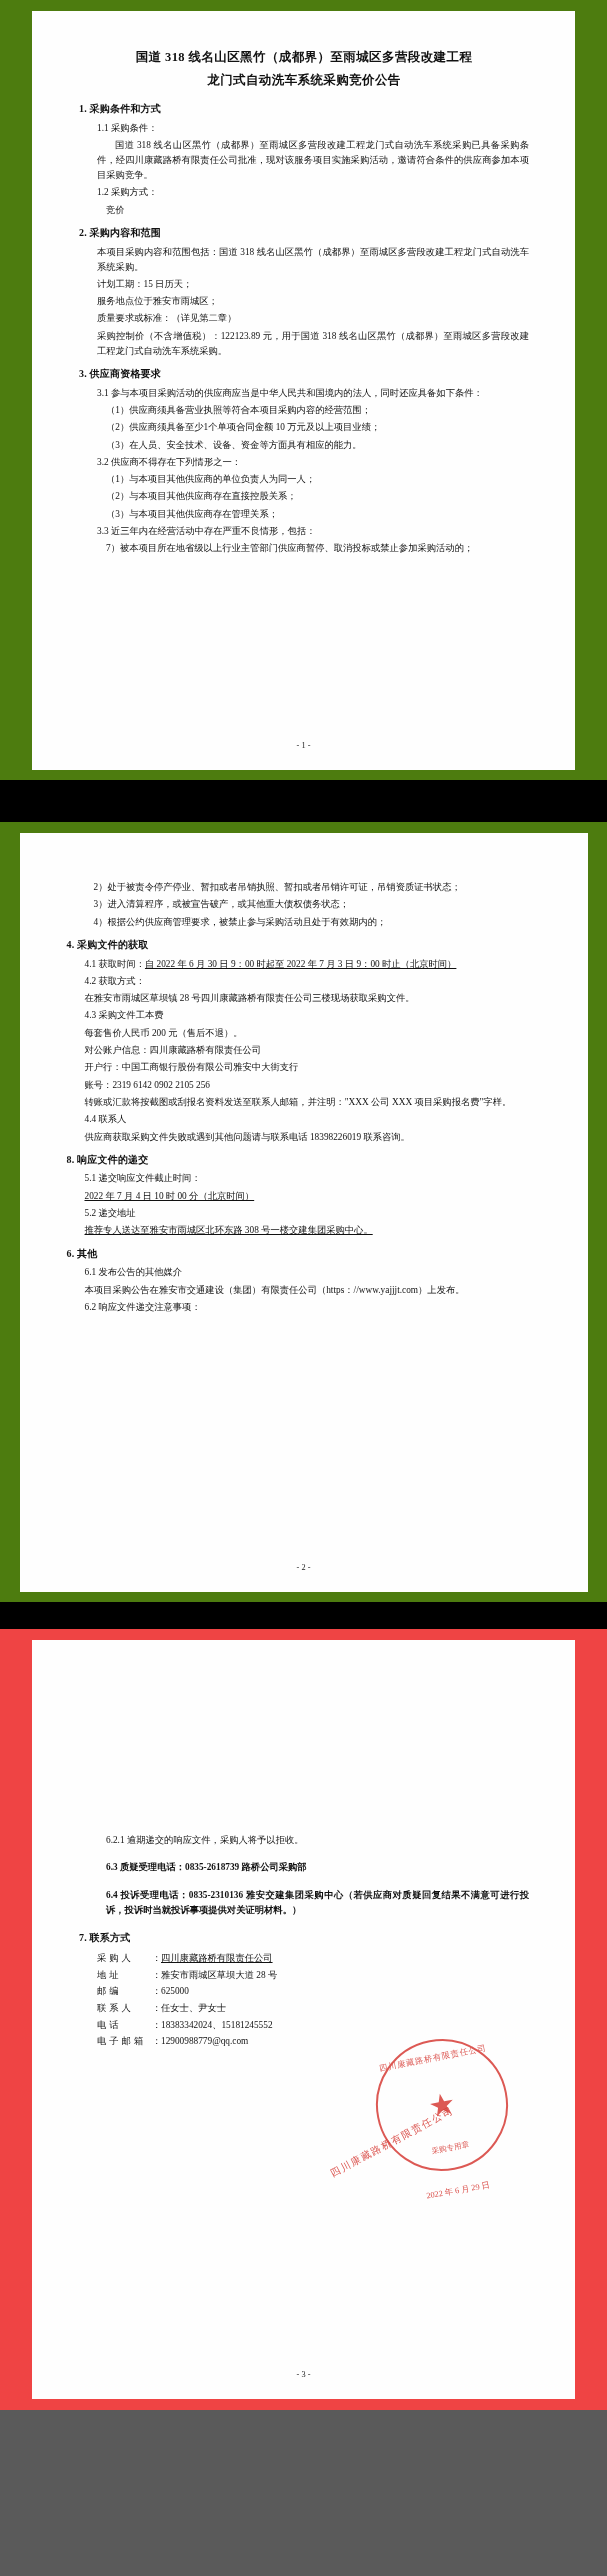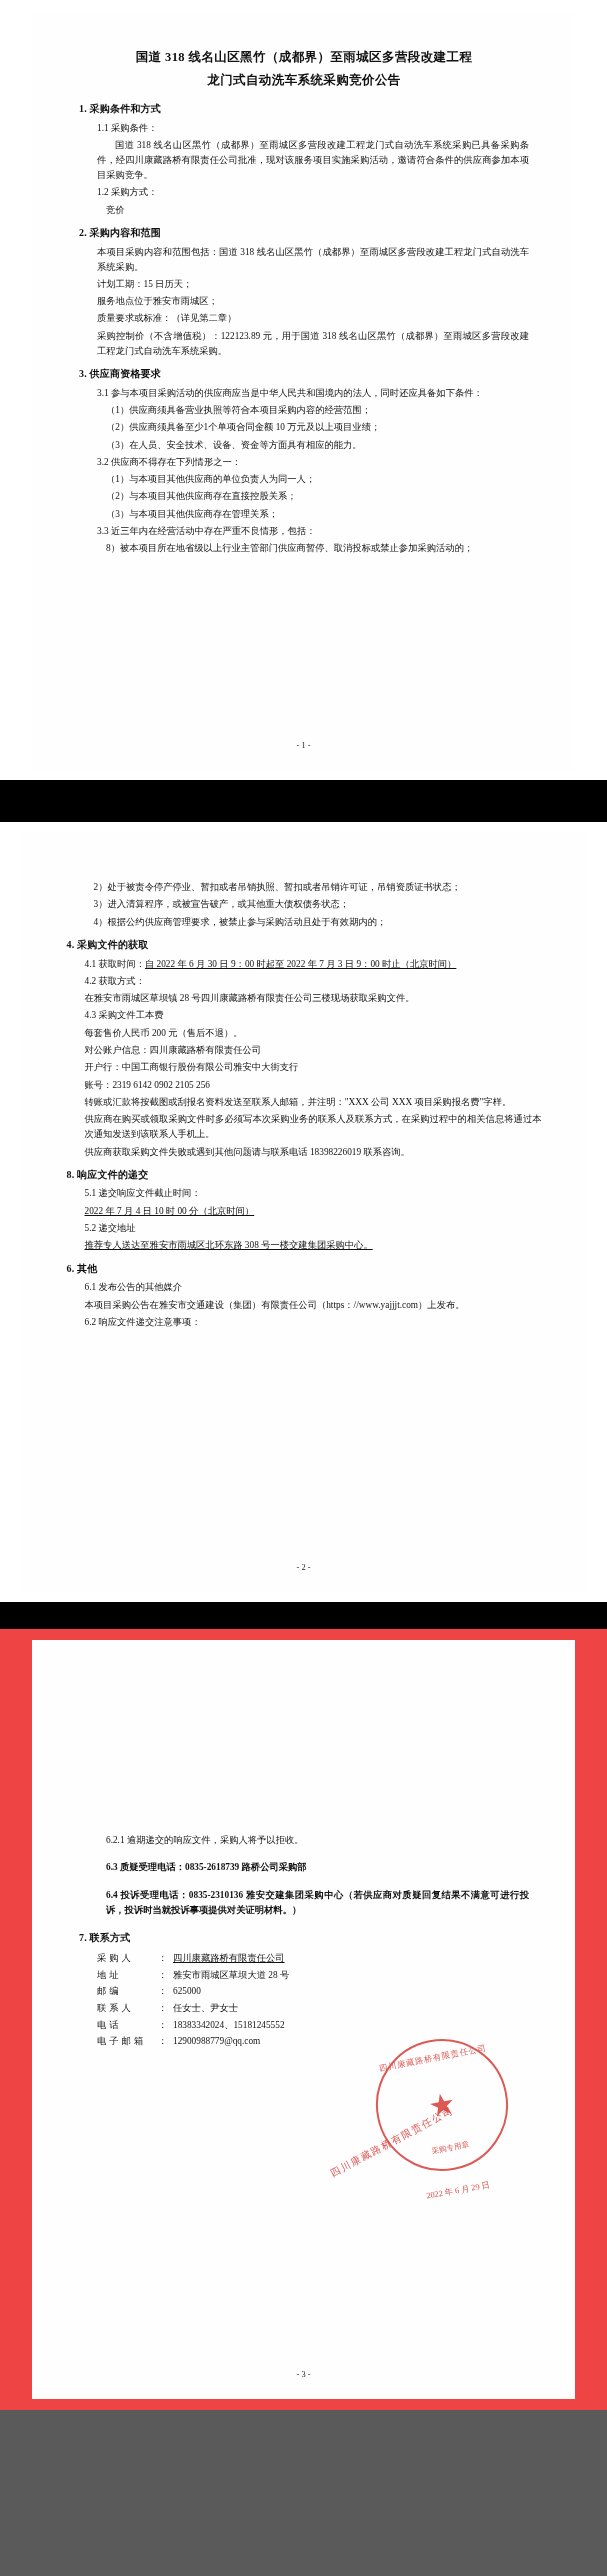--- a/index.html
+++ b/index.html
@@ -29,21 +29,21 @@
     height: 42px;
     background: #000;
     width: 607px;
   }
   .gap-thin {
     height: 27px;
     background: #000;
     width: 607px;
   }
   .page-wrap {
-    background: #ffffff;
+    background: #4d7c0f;
     width: 607px;
     padding: 10.6px 0 10.6px 0;
     box-sizing: border-box;
   }
   .page-wrap.wpale { background: #ef4444; }
 
   .title {
     text-align: center;
     font-size: 12.5px;
     font-weight: bold;
@@ -80,21 +80,21 @@
     font-size: 8.3px;
     color: #222;
   }
   .contact-table {
     margin-top: 4.6px;
     padding-left: 18px;
     font-size: 9.3px;
     line-height: 16.7px;
     color: #111;
   }
-  .contact-row { display: flex; gap: 6px; }
+  .contact-row { display: flex; }
   .contact-label {
     width: 55px;
     flex: 0 0 55px;
     letter-spacing: 3px;
   }
   .contact-colon { width: 9px; flex: 0 0 9px; }
   .contact-val { flex: 1 1 auto; }
   .seal {
     position: absolute;
     right: 67px;
@@ -181,21 +181,21 @@
       <div class="h2">3. 供应商资格要求</div>
       <p class="ind2">3.1 参与本项目采购活动的供应商应当是中华人民共和国境内的法人，同时还应具备如下条件：</p>
       <p class="ind3">（1）供应商须具备营业执照等符合本项目采购内容的经营范围；</p>
       <p class="ind3">（2）供应商须具备至少1个单项合同金额 10 万元及以上项目业绩；</p>
       <p class="ind3">（3）在人员、安全技术、设备、资金等方面具有相应的能力。</p>
       <p class="ind2">3.2 供应商不得存在下列情形之一：</p>
       <p class="ind3">（1）与本项目其他供应商的单位负责人为同一人；</p>
       <p class="ind3">（2）与本项目其他供应商存在直接控股关系；</p>
       <p class="ind3">（3）与本项目其他供应商存在管理关系；</p>
       <p class="ind2">3.3 近三年内在经营活动中存在严重不良情形，包括：</p>
-      <p class="ind3">8）被本项目所在地省级以上行业主管部门供应商暂停、取消投标或禁止参加采购活动的；</p>
+      <p class="ind3">7）被本项目所在地省级以上行业主管部门供应商暂停、取消投标或禁止参加采购活动的；</p>
 
       <div class="pagenum">- 1 -</div>
     </div>
   </div>
 
   <div class="gap"></div>
 
   <div class="page-wrap">
     <div class="page page-2">
       <div class="spacer"></div>
@@ -208,21 +208,21 @@
         <span>4.1 获取时间：</span><span class="u">自 2022 年 6 月 30 日 9：00 时起至 2022 年 7 月 3 日 9：00 时止（北京时间）</span>
       </p>
       <p class="ind2">4.2 获取方式：</p>
       <p class="ind2">在雅安市雨城区草坝镇 28 号四川康藏路桥有限责任公司三楼现场获取采购文件。</p>
       <p class="ind2">4.3 采购文件工本费</p>
       <p class="ind2">每套售价人民币 200 元（售后不退）。</p>
       <p class="ind2">对公账户信息：四川康藏路桥有限责任公司</p>
       <p class="ind2">开户行：中国工商银行股份有限公司雅安中大街支行</p>
       <p class="ind2">账号：2319 6142 0902 2105 256</p>
       <p class="ind2">转账或汇款将按截图或刮报名资料发送至联系人邮箱，并注明："XXX 公司 XXX 项目采购报名费"字样。</p>
-      <p class="ind2">供应商在购买或领取采购文件时多必须写本次采购业务的联系人及联系方式，在采购过程中的相关信息将通过本次通知发送到该联系人手机上。</p>
+      <p class="ind2">4.4 联系人</p>
       <p class="ind2">供应商获取采购文件失败或遇到其他问题请与联系电话 18398226019 联系咨询。</p>
 
       <div class="h2">8. 响应文件的递交</div>
       <p class="ind2">5.1 递交响应文件截止时间：</p>
       <p class="ind2 u">2022 年 7 月 4 日 10 时 00 分（北京时间）</p>
       <p class="ind2">5.2 递交地址</p>
       <p class="ind2"><span class="u">推荐专人送达至雅安市雨城区北环东路 308 号一楼交建集团采购中心。</span></p>
 
       <div class="h2">6. 其他</div>
       <p class="ind2">6.1 发布公告的其他媒介</p>

